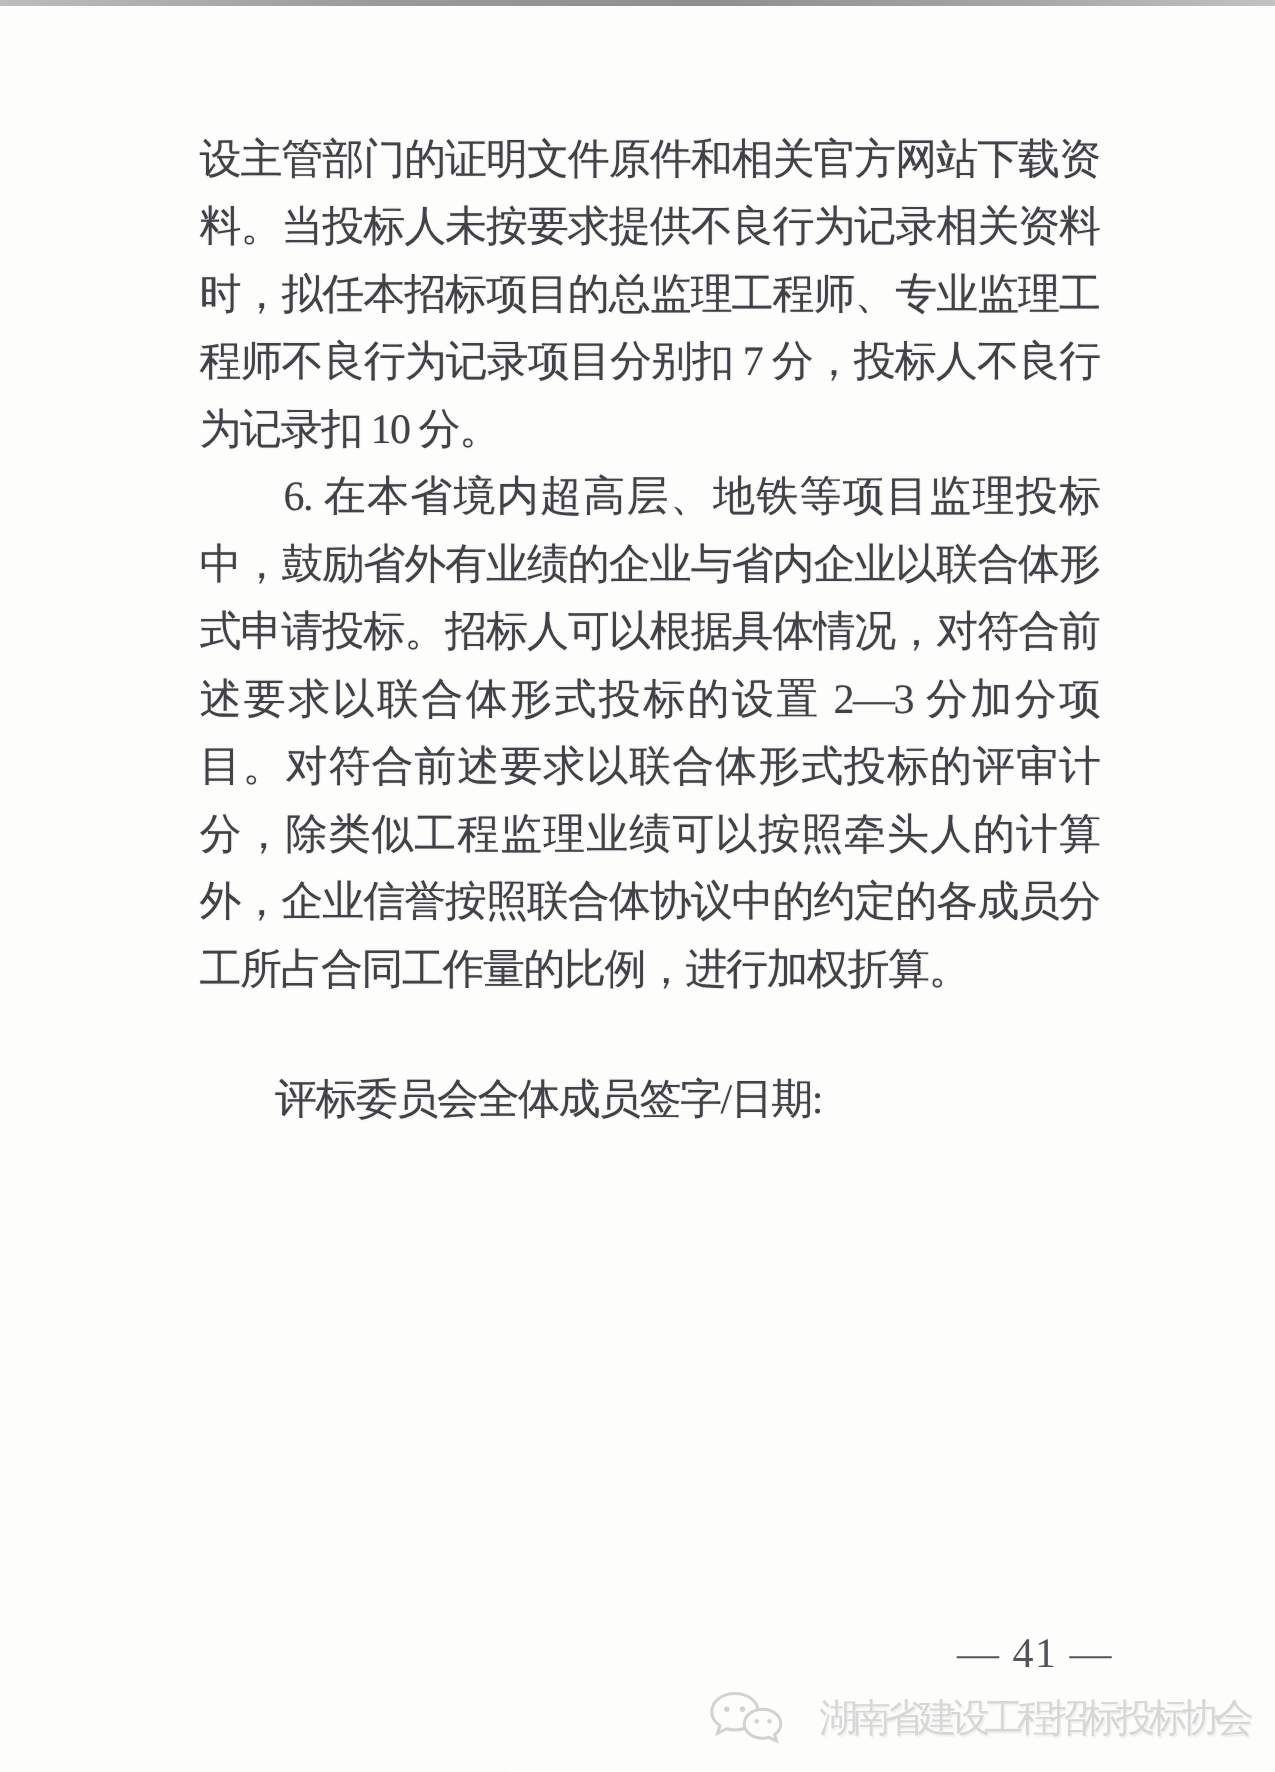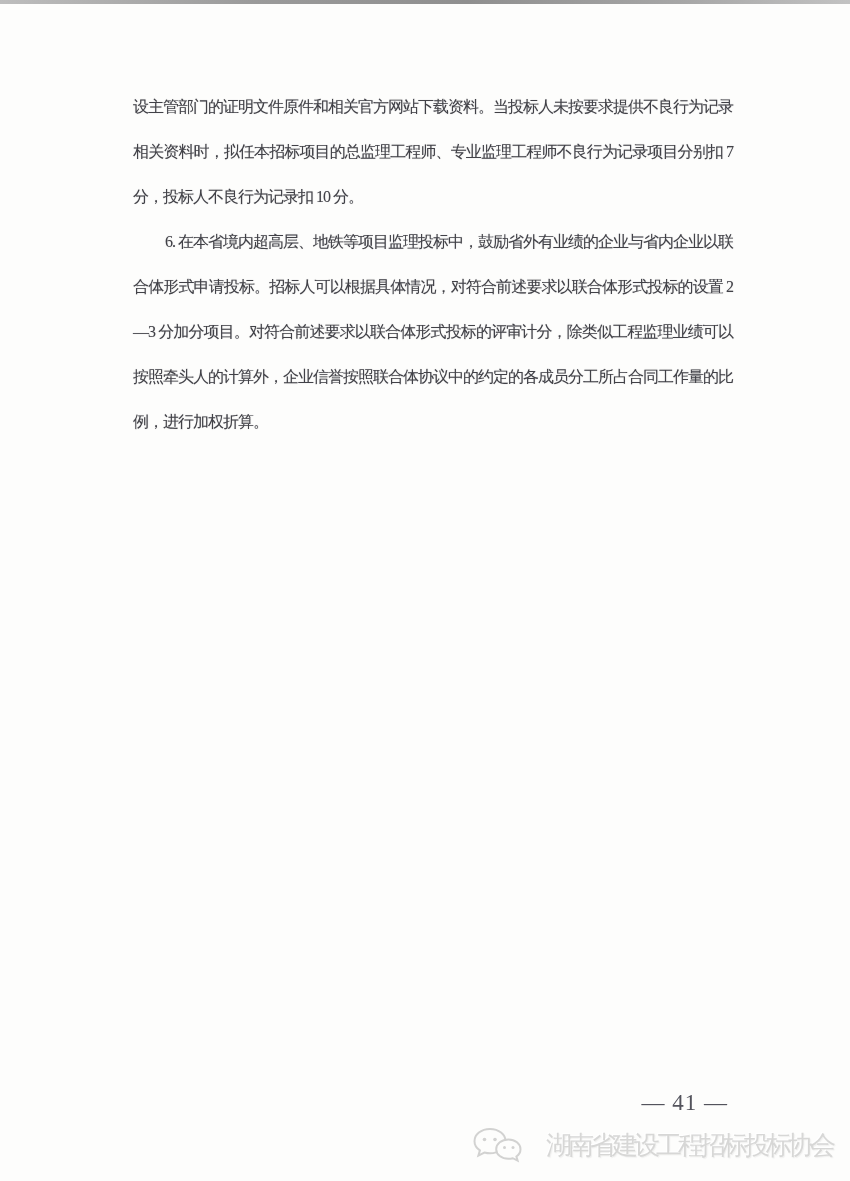--- a/index.html
+++ b/index.html
@@ -24,39 +24,39 @@
     background: linear-gradient(to right, #bdbdbd, #9a9a9a 30%, #8f8f8f 55%, #a6a6a6 80%, #c2c2c2);
   }
   .content {
     position: absolute;
     left: 133px;
     top: 84px;
     width: 600px;
   }
   .content p {
     margin: 0;
-    font-size: 16px;
+    font-size: 28px;
     line-height: 45px;
     letter-spacing: -1px;
     color: #414147;
     text-align: justify;
     text-shadow: 0 0 1px rgba(80,80,90,0.35);
   }
   .content p.indent {
     text-indent: 2em;
   }
   .signature {
     margin-top: 42px !important;
     text-indent: 1.8em;
   }
   .page-number {
     position: absolute;
     top: 1088px;
-    right: 122px;
-    font-size: 23px;
+    right: 108px;
+    font-size: 28px;
     line-height: 30px;
     letter-spacing: 1px;
     color: #53535c;
     white-space: nowrap;
   }
   .watermark {
     position: absolute;
     top: 1126px;
     right: 18px;
     display: flex;
@@ -77,20 +77,21 @@
 </head>
 <body>
 
 <div class="page">
 
   <div class="scan-edge-top"></div>
 
   <div class="content">
     <p>设主管部门的证明文件原件和相关官方网站下载资料。当投标人未按要求提供不良行为记录相关资料时，拟任本招标项目的总监理工程师、专业监理工程师不良行为记录项目分别扣 7 分，投标人不良行为记录扣 10 分。</p>
     <p class="indent">6. 在本省境内超高层、地铁等项目监理投标中，鼓励省外有业绩的企业与省内企业以联合体形式申请投标。招标人可以根据具体情况，对符合前述要求以联合体形式投标的设置 2—3 分加分项目。对符合前述要求以联合体形式投标的评审计分，除类似工程监理业绩可以按照牵头人的计算外，企业信誉按照联合体协议中的约定的各成员分工所占合同工作量的比例，进行加权折算。</p>
+    <p class="signature">评标委员会全体成员签字/日期:</p>
   </div>
 
   <div class="page-number">— 41 —</div>
 
   <div class="watermark">
     <span class="wm-icon">
       <svg width="52" height="38" viewBox="0 0 52 38">
         <g fill="#fdfdfc" stroke="#d2d2d1" stroke-width="2">
           <path d="M19 3 C10 3 3.5 8.5 3.5 15.2 c0 3.8 2.1 7 5.4 9.2 l-1.5 5.2 6-3.1 c1.8 0.5 3.7 0.8 5.6 0.8 8.9 0 15.5 -5.6 15.5 -12.1 C34.5 8.5 27.9 3 19 3 Z"></path>
           <path d="M37.5 13.5 c-6.9 0 -12.3 4.3 -12.3 9.7 0 5.3 5.4 9.6 12.3 9.6 1.5 0 3 -0.2 4.3 -0.6 l4.8 2.4 -1.2 -4.1 c2.6 -1.8 4.1 -4.4 4.1 -7.3 0 -5.4 -5.4 -9.7 -12 -9.7 Z"></path>

